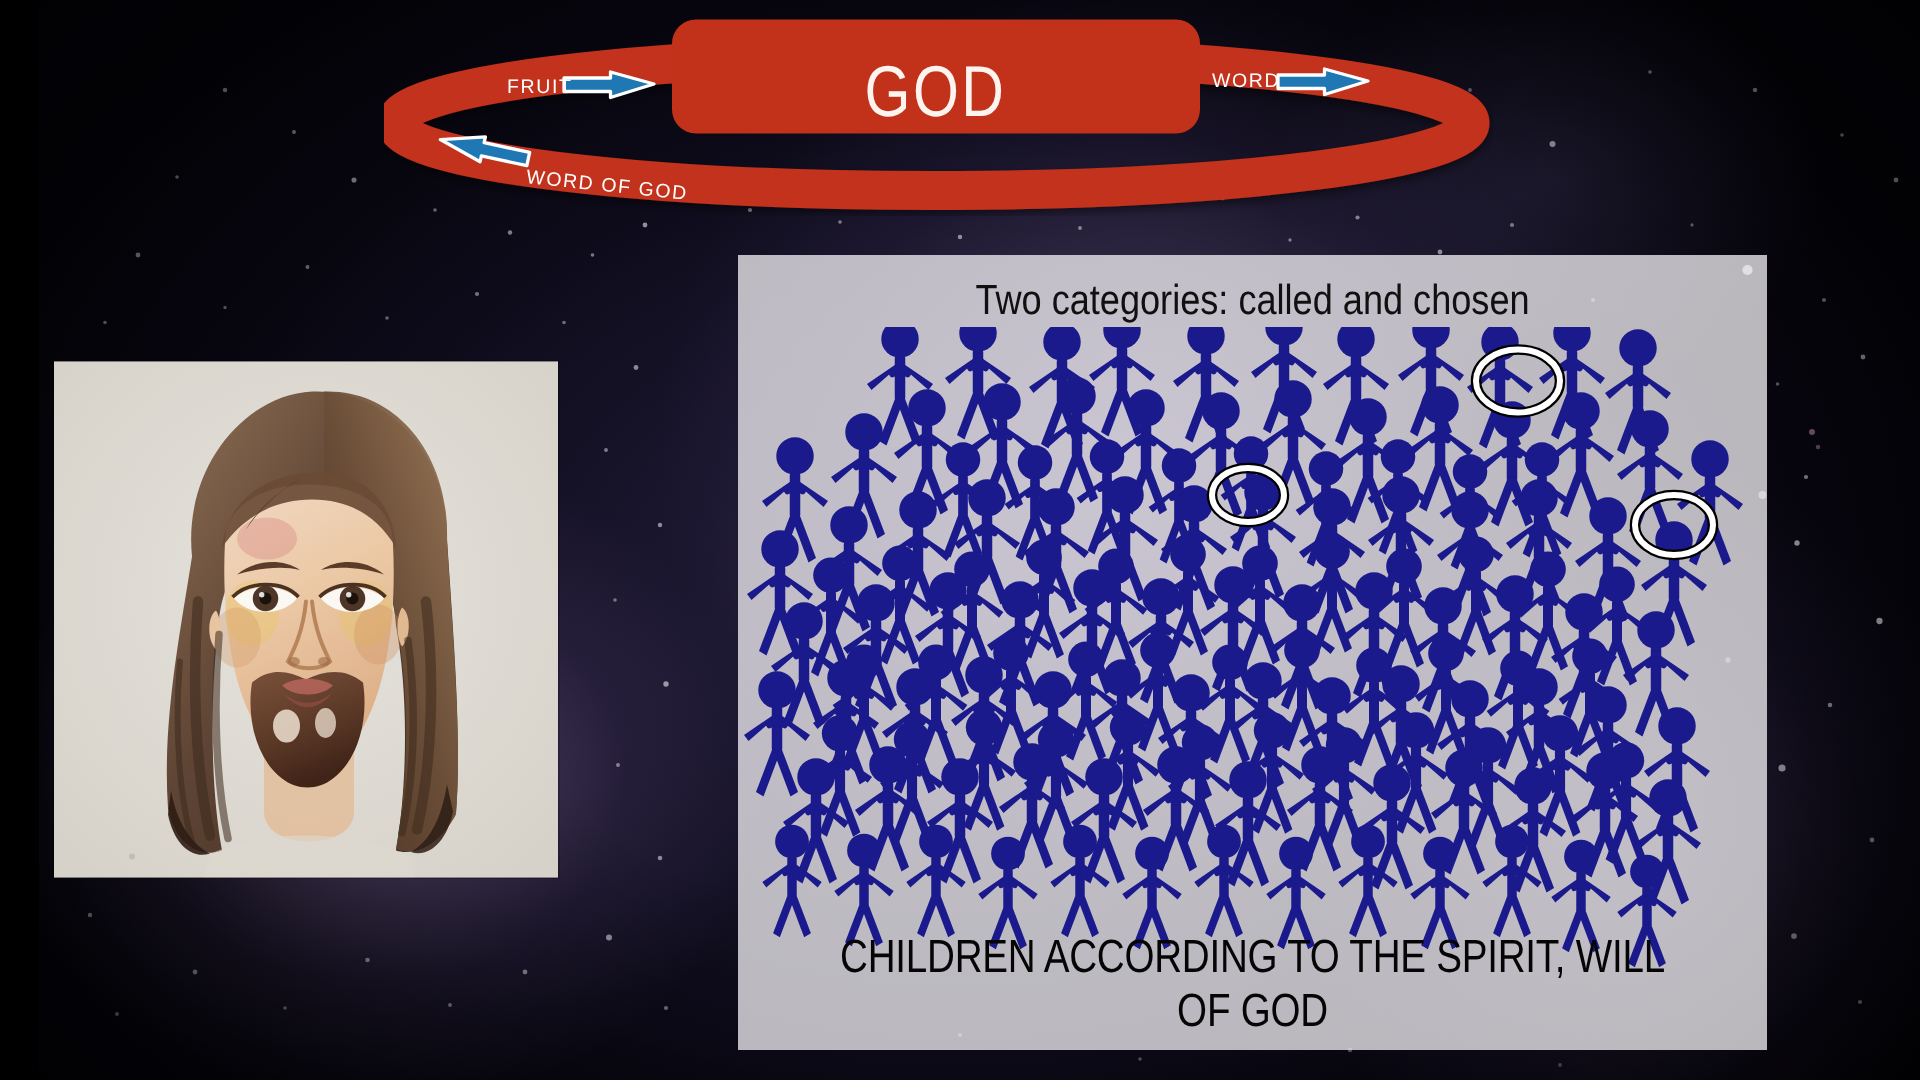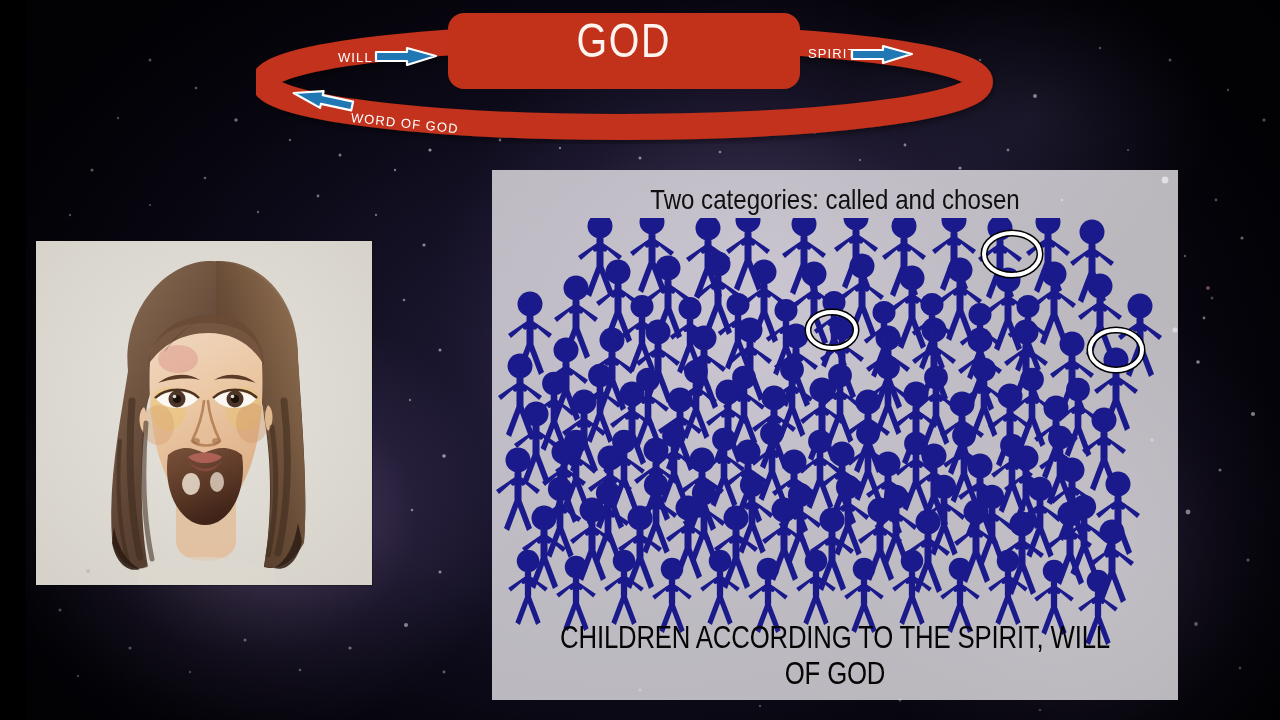--- a/index.html
+++ b/index.html
@@ -56,21 +56,21 @@
   .lbl-love      { left: 82px;  top: 46px; }
   .lbl-fruit     { left: 552px; top: 42px; }
   .lbl-word      { left: 95px;  top: 106px; transform: rotate(6deg); transform-origin: left center; }
 
   .god-box {
     position: absolute;
     left: 448px; top: 13px;
     width: 352px; height: 76px;
     background: #c2321a;
     border-radius: 16px;
-    display: flex; align-items: flex-start; justify-content: center;
+    display: flex; align-items: flex-end; justify-content: center;
   }
   .god-text {
     color: #fdf4ef;
     font-family: "Liberation Sans", sans-serif;
     font-size: 48px;
     font-weight: 300;
     letter-spacing: 2px;
     transform: scaleX(0.82);
   }
 
@@ -231,22 +231,22 @@
 
       <g>
         <path d="M 656 50 L 627 42 L 627 46 L 596 46 L 596 55 L 627 55 L 627 59 Z" fill="#1f78b4" stroke="#ffffff" stroke-width="2.2" stroke-linejoin="round"></path>
       </g>
 
       <g transform="rotate(12 70 100)">
         <path d="M 38 96 L 67 88 L 67 92 L 98 92 L 98 101 L 67 101 L 67 105 Z" transform="translate(-2,0)" fill="#1f78b4" stroke="#ffffff" stroke-width="2.2" stroke-linejoin="round"></path>
       </g>
     </svg>
 
-    <span class="cyc-label lbl-love">WILL</span>
-    <span class="cyc-label lbl-fruit">SPIRIT</span>
+    <span class="cyc-label lbl-love">FRUIT</span>
+    <span class="cyc-label lbl-fruit">WORD</span>
     <span class="cyc-label lbl-word">WORD OF GOD</span>
   </div>
 
   <div class="god-box">
     <span class="god-text">GOD</span>
   </div>
 
   <div class="jesus-frame">
     <svg width="336" height="344" viewBox="0 0 336 344" xmlns="http://www.w3.org/2000/svg">
       <defs>

